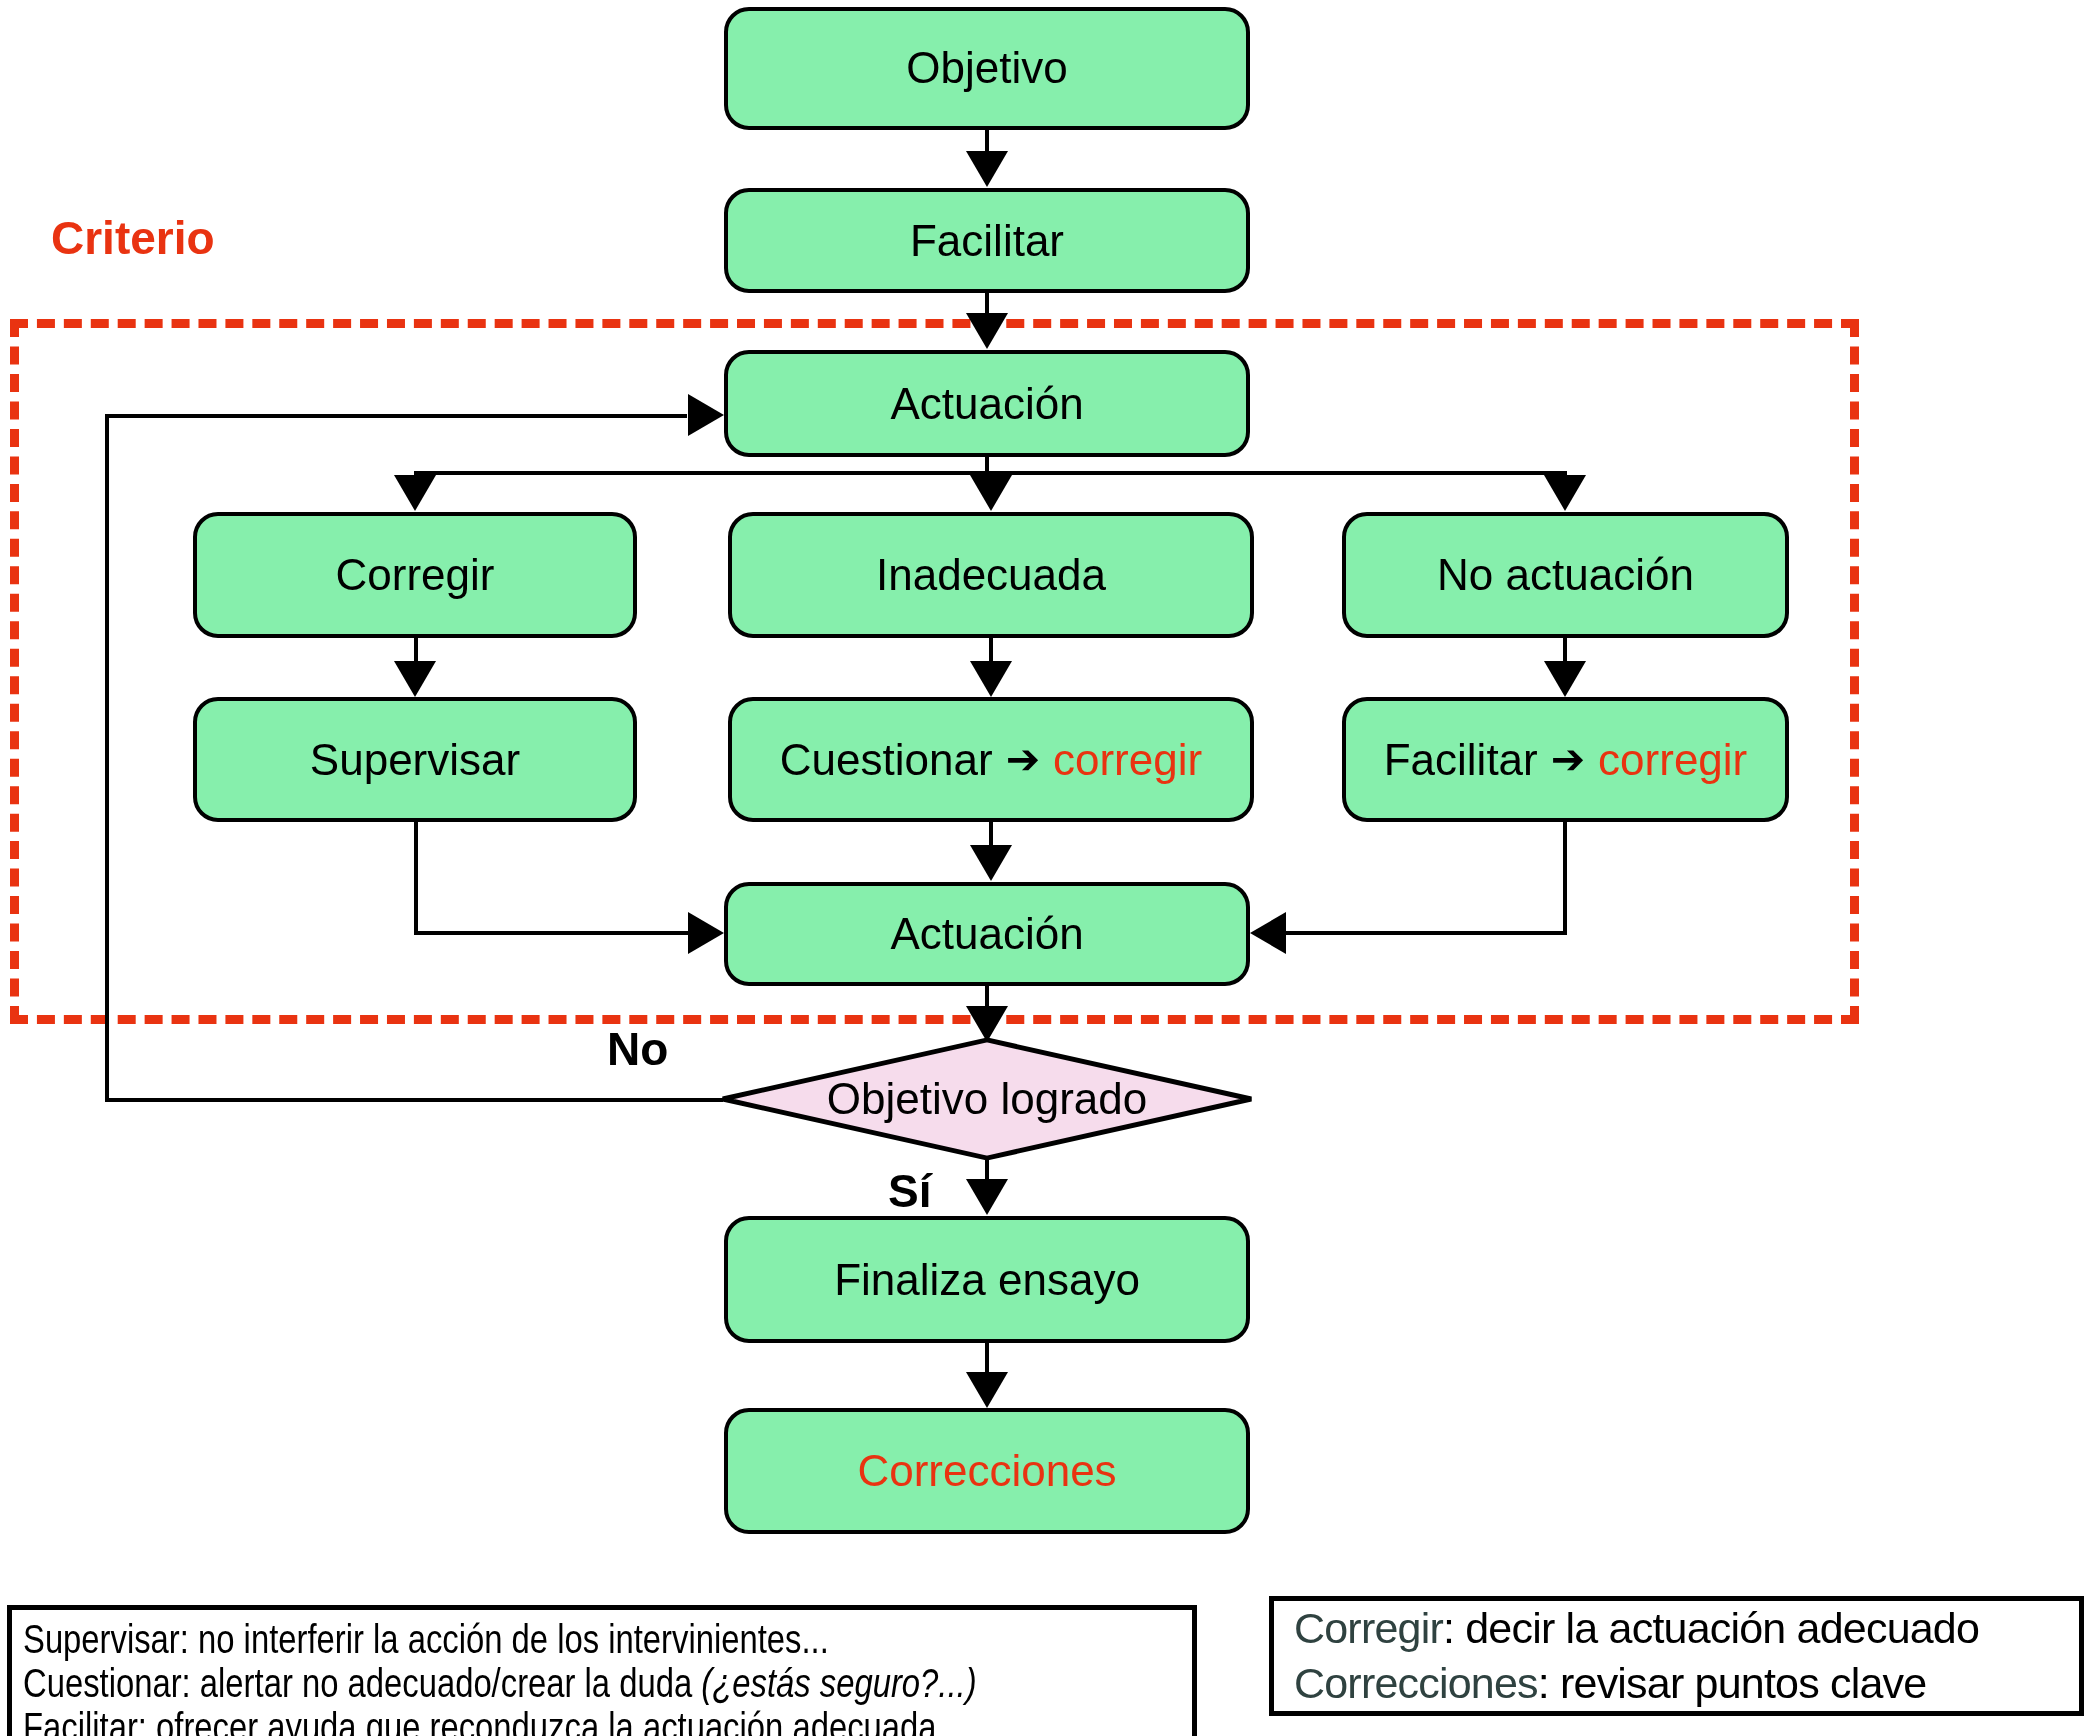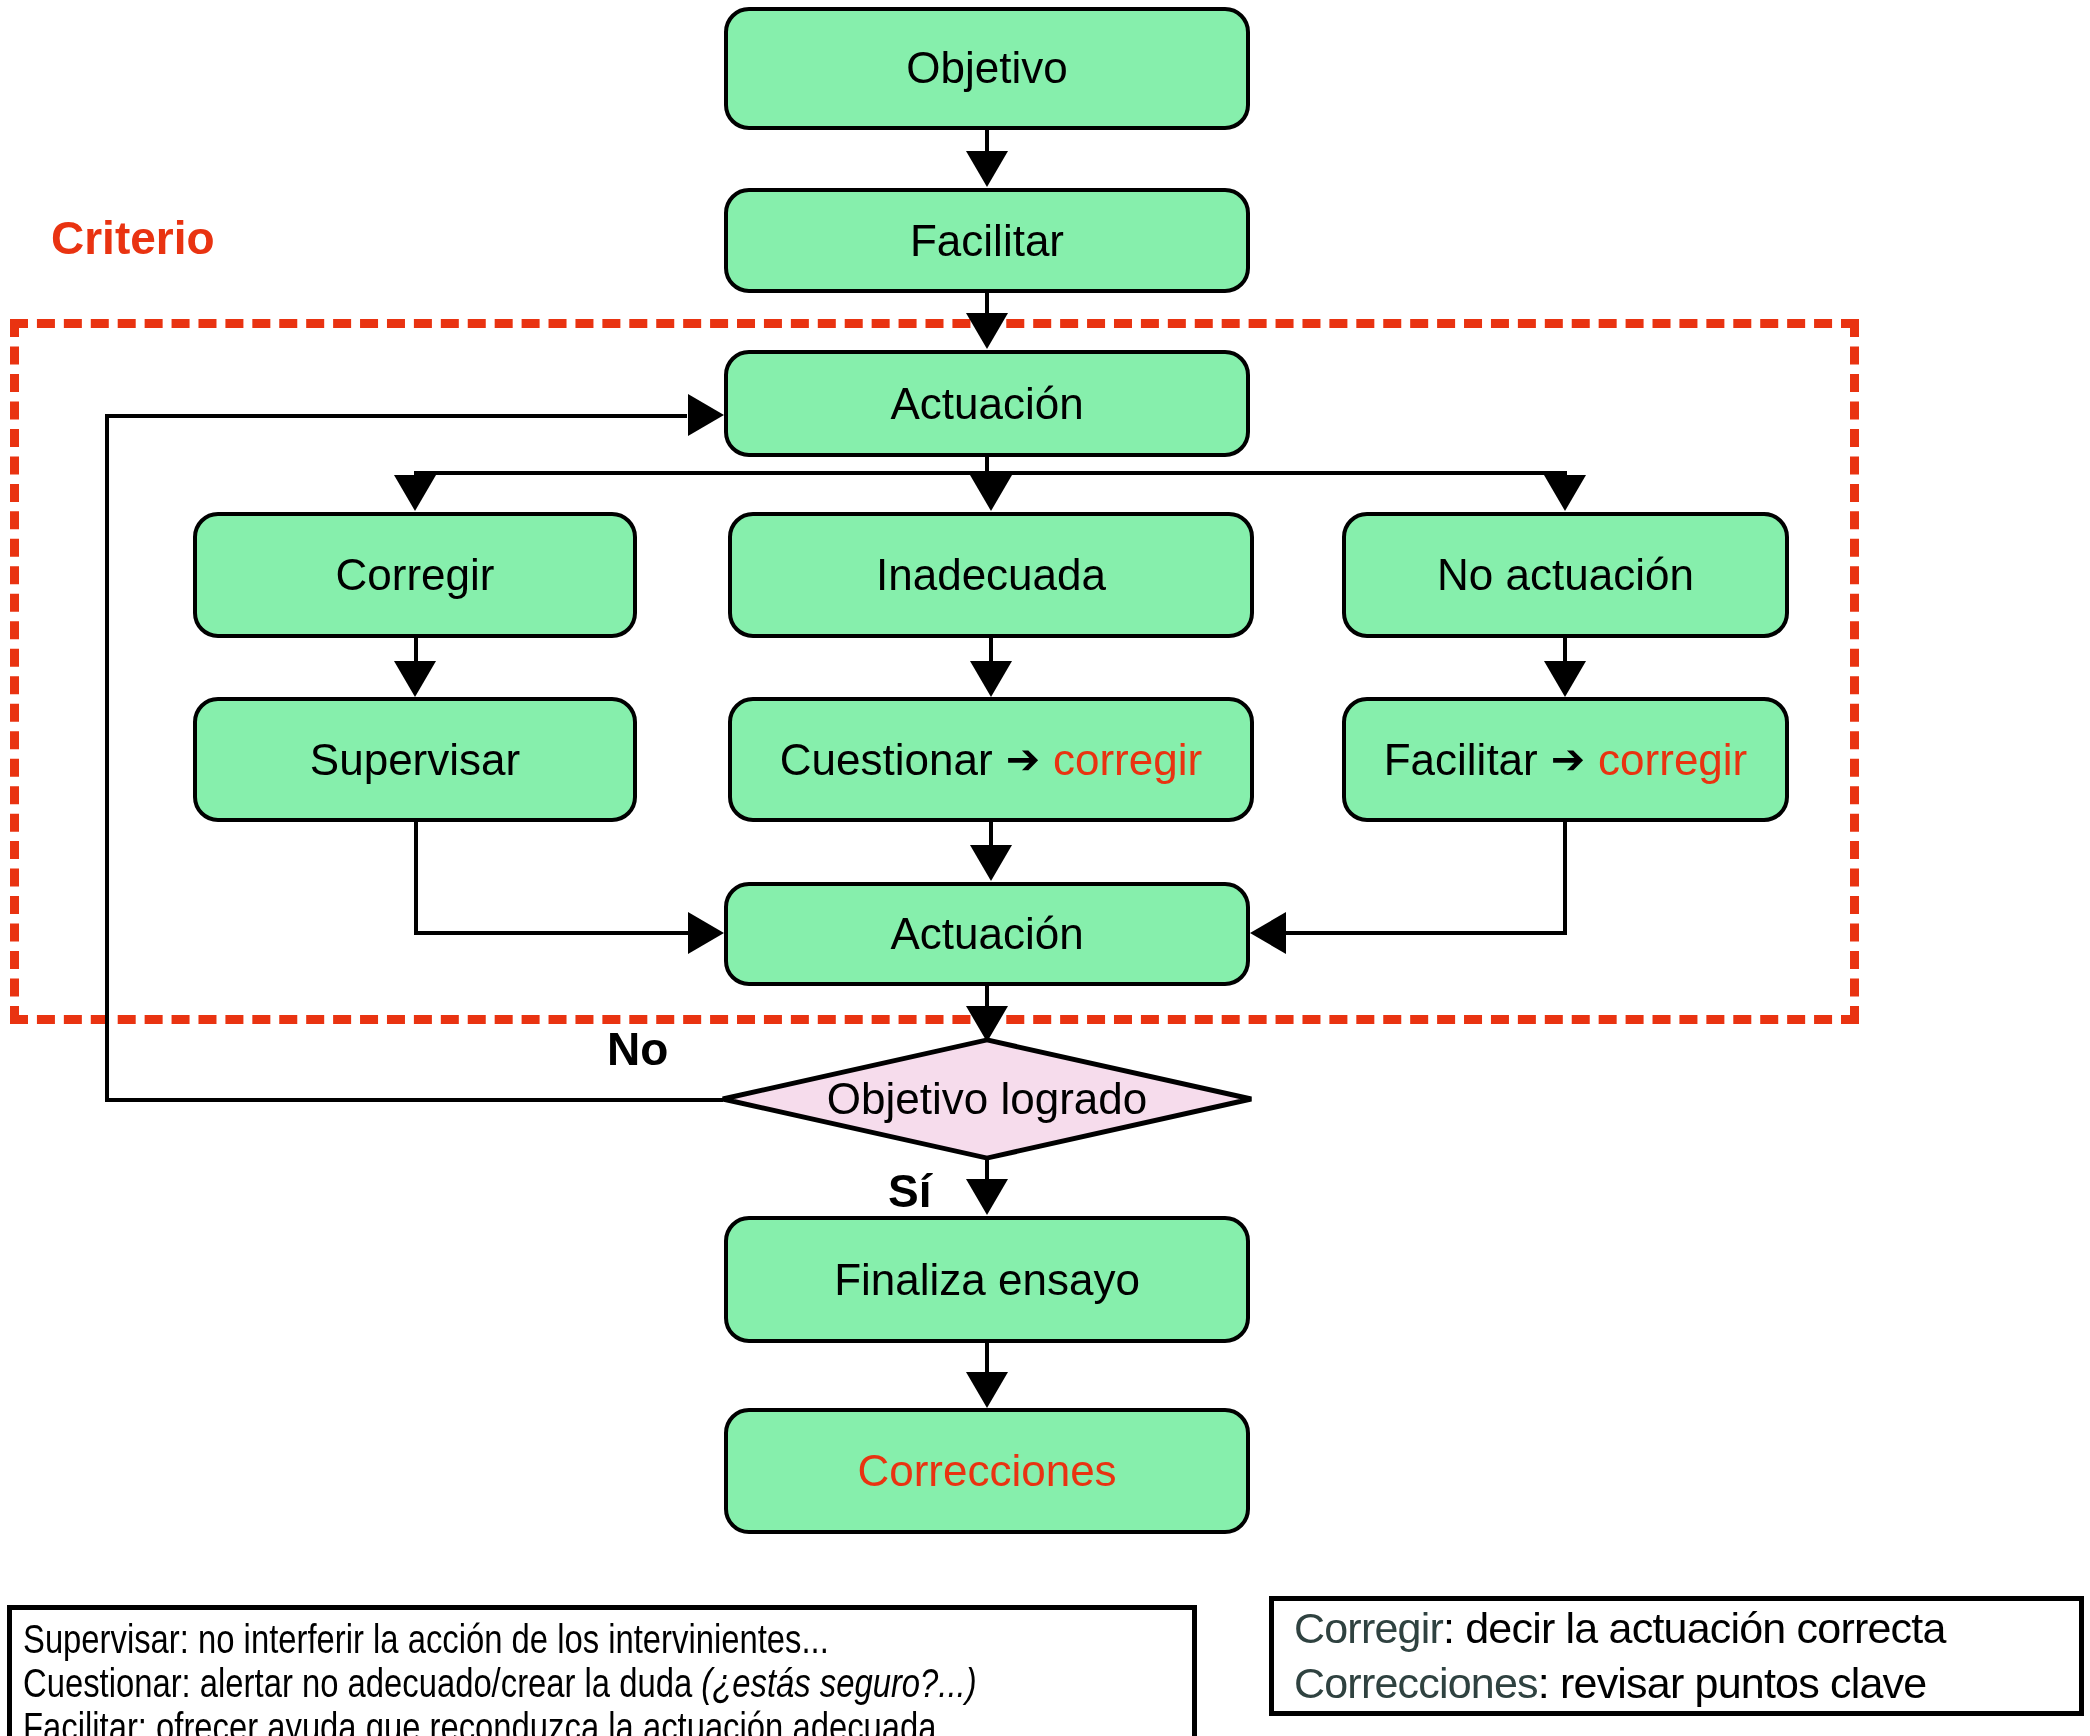--- a/index.html
+++ b/index.html
@@ -186,21 +186,21 @@
     <div>
       <span class="cond"><span>Cuestionar: alertar no adecuado/crear la duda </span><span class="it">(¿estás seguro?...)</span></span>
     </div>
     <div>
       <span class="cond">Facilitar: ofrecer ayuda que reconduzca la actuación adecuada</span>
     </div>
   </div>
 
   <div class="legend legend-right">
     <div>
-      <span class="teal">Corregir</span><span>: decir la actuación correcta</span>
+      <span class="teal">Corregir</span><span>: decir la actuación adecuado</span>
     </div>
     <div>
       <span class="teal">Correcciones</span><span>: revisar puntos clave</span>
     </div>
   </div>
 
 </div>
 
 
 </body></html>

